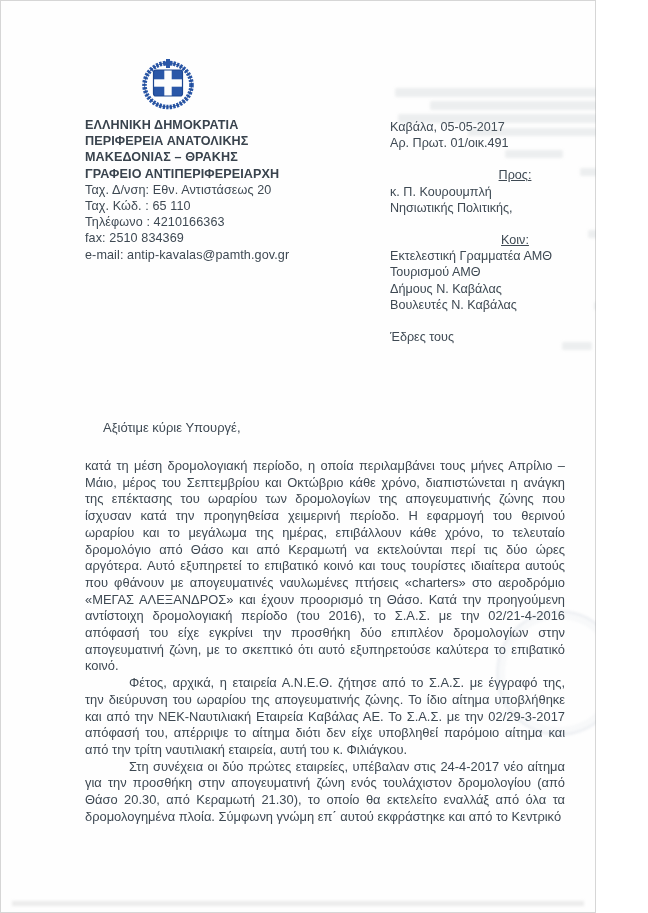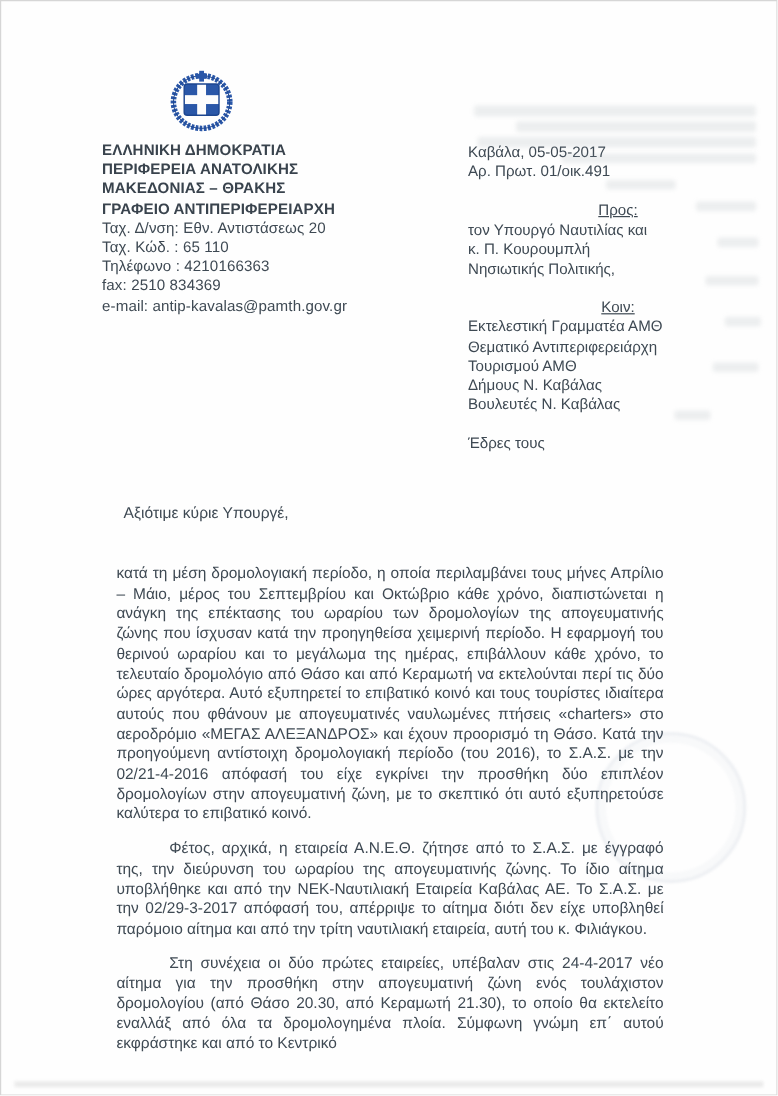--- a/index.html
+++ b/index.html
@@ -2,21 +2,21 @@
 <html lang="el"><head>
 <meta charset="utf-8">
 <style>
   html, body {
     margin: 0;
     padding: 0;
     background: #ffffff;
   }
   .page {
     position: relative;
-    width: 648px;
+    width: 596px;
     height: 913px;
     background: #fefefe;
     font-family: "Liberation Sans", sans-serif;
     color: #3e4953;
     overflow: hidden;
     box-shadow: inset 0 0 0 1px #d6d6d6;
   }
   
   .emblem {
     position: absolute;
@@ -58,21 +58,21 @@
   }
   .letter-body {
     position: absolute;
     left: 85px;
     top: 458px;
     width: 480px;
     font-size: 12.9px;
     line-height: 16.7px;
     text-align: justify;
   }
-  .letter-body p { margin: 12px; }
+  .letter-body p { margin: 0; }
   .letter-body p.indent { text-indent: 44px; }
   
   .bleed {
     position: absolute;
     background: rgba(150, 158, 168, 0.17);
     filter: blur(1.6px);
     border-radius: 2px;
     pointer-events: none;
   }
   .stamp-ghost {
@@ -126,27 +126,25 @@
     <div>Τηλέφωνο : 4210166363</div>
     <div>fax: 2510 834369</div>
     <div>e-mail: antip-kavalas@pamth.gov.gr</div>
   </div>
 
   <div class="meta-recipients">
     <div>Καβάλα, 05-05-2017</div>
     <div>Αρ. Πρωτ. 01/οικ.491</div>
 
     <div class="block-gap underlined">Προς:</div>
-    <div>τον Υπουργό Ναυτιλίας και</div>
     <div>κ. Π. Κουρουμπλή</div>
     <div>Νησιωτικής Πολιτικής,</div>
 
     <div class="block-gap underlined">Κοιν:</div>
     <div>Εκτελεστική Γραμματέα ΑΜΘ</div>
-    <div>Θεματικό Αντιπεριφερειάρχη</div>
     <div>Τουρισμού ΑΜΘ</div>
     <div>Δήμους Ν. Καβάλας</div>
     <div>Βουλευτές Ν. Καβάλας</div>
 
     <div class="block-gap">Έδρες τους</div>
   </div>
 
   <div class="salutation">Αξιότιμε κύριε Υπουργέ,</div>
 
   <div class="letter-body">

